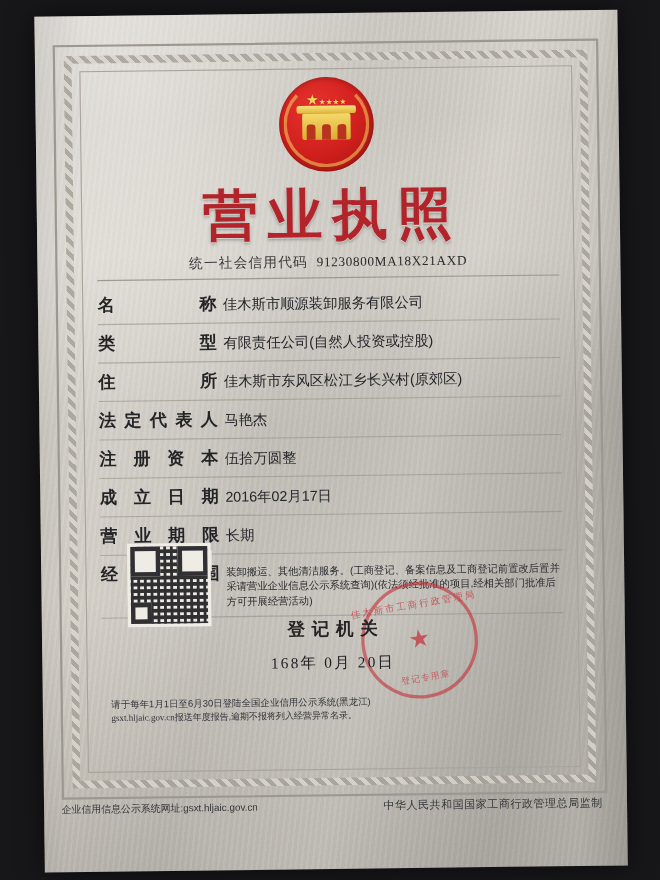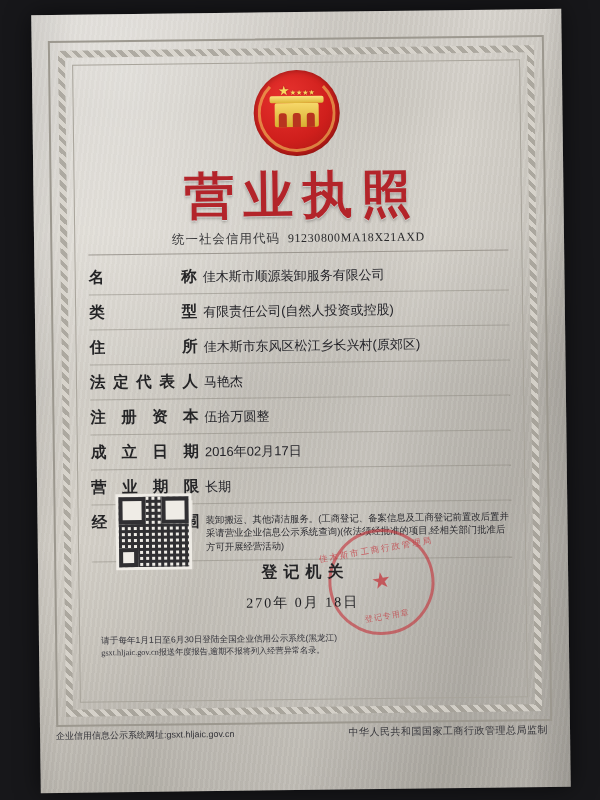--- a/index.html
+++ b/index.html
@@ -369,23 +369,23 @@
 
     <div class="seal">
       <div class="arc">佳木斯市工商行政管理局</div>
       <div class="star2">★</div>
       <div class="arc2">登记专用章</div>
     </div>
 
     <div class="registry">登记机关</div>
 
     <div class="datestamp">
-      <b>270</b><b>年</b>
+      <b>168</b><b>年</b>
       <b>0</b><b>月</b>
-      <b>18</b><b>日</b>
+      <b>20</b><b>日</b>
     </div>
 
     <div class="footnote">
       <div>请于每年1月1日至6月30日登陆全国企业信用公示系统(黑龙江)</div>
       <div class="l2">gsxt.hljaic.gov.cn报送年度报告,逾期不报将列入经营异常名录。</div>
     </div>
   </div>
 
   <div class="bottombar">
     <div>企业信用信息公示系统网址:gsxt.hljaic.gov.cn</div>

